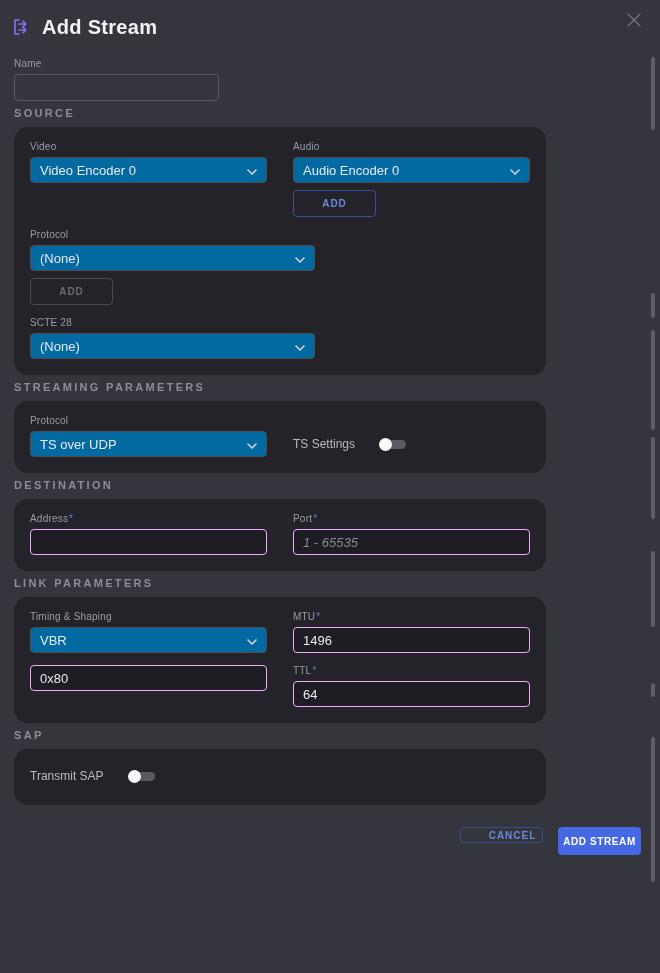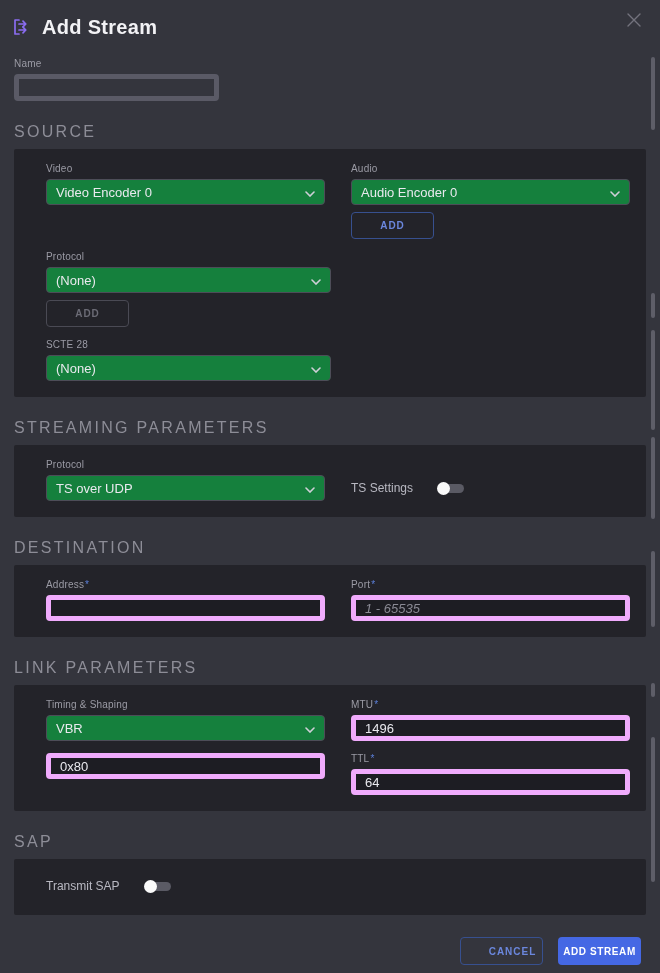--- a/index.html
+++ b/index.html
@@ -16,39 +16,39 @@
   
   .dlg-header { display:flex; align-items:center; height:30px; margin-bottom:2px; }
   .hdr-icon { width:22px; height:22px; margin-left:-4px; margin-right:10px; display:flex; align-items:center; justify-content:center; }
   .dlg-title { font-size:20px; font-weight:600; color:#f2f2f5; letter-spacing:.3px; }
   .close-btn { position:absolute; top:10px; right:16px; width:20px; height:20px; cursor:pointer; display:flex; align-items:center; justify-content:center; }
 
   
   .field-label { font-size:10px; color:#9b9ba5; margin-bottom:5px; letter-spacing:.2px; }
   .req { color:#5b7fd8; margin-left:1px; }
   .text-input {
-    width:100%; height:26px; background:#1d1d23; border:5px solid #f0abfc;
+    width:100%; height:26px; background:#1d1d23; border:1px solid #f0abfc;
     border-radius:4px; color:#e9e9ee; font-size:13px; padding:0 9px;
     font-family:"Liberation Sans", sans-serif; outline:none;
   }
   .text-input::placeholder { font-style:italic; color:#8a8a94; }
   .name-block { margin-top:16px; width:205px; }
   .name-block .text-input { background:transparent; border-color:#5a5a66; height:27px; }
 
   
-  .section-heading { margin-top:22px; margin-bottom:8px; font-size:16px; font-weight:400;
+  .section-heading { margin-top:6px; margin-bottom:8px; font-size:11px; font-weight:700;
     color:#8d8d97; letter-spacing:2.3px; text-transform:uppercase; }
-  .panel { background:#232329; border-radius:2px; padding:14px 16px 16px 32px; width:632px; }
+  .panel { background:#232329; border-radius:14px; padding:14px 16px 16px 16px; width:532px; }
   .row { display:flex; gap:26px; margin-bottom:12px; }
   .row:last-child { margin-bottom:0; }
   .col { width:285px; }
 
   
   .select {
-    width:100%; height:26px; background:#15803d; border:1px solid #4d4d58; border-radius:4px;
+    width:100%; height:26px; background:#0369a1; border:1px solid #4d4d58; border-radius:4px;
     display:flex; align-items:center; justify-content:space-between; padding:0 9px; cursor:pointer;
   }
   .select-value { font-size:13px; color:#e9e9ee; }
 
   
   .btn-add {
     margin-top:7px; width:83px; height:27px; background:transparent;
     border:1px solid #37508f; border-radius:4px; color:#6b87dd;
     font-size:10px; font-weight:bold; letter-spacing:1px; cursor:pointer;
     font-family:"Liberation Sans", sans-serif;
@@ -61,21 +61,21 @@
   .toggle-label { font-size:12px; color:#b9b9c2; }
   .toggle { position:relative; width:27px; height:13px; cursor:pointer; }
   .toggle-track { position:absolute; left:7px; top:2px; width:20px; height:9px; background:#5a5a64; border-radius:5px; }
   .toggle-knob { position:absolute; left:0; top:0; width:13px; height:13px; background:#fafafa; border-radius:50%; }
 
   .align-bottom { display:flex; align-items:flex-end; }
 
   
   .footer { display:flex; justify-content:flex-end; gap:15px; margin-top:22px; padding-right:-4px; }
   .btn-cancel {
-    width:83px; height:28px; background:transparent; border:1px solid #37508f; border-radius:4px;
+    width:83px; height:16px; background:transparent; border:1px solid #37508f; border-radius:4px;
     color:#6b87dd; font-size:10px; font-weight:bold; letter-spacing:1px; cursor:pointer;
     font-family:"Liberation Sans", sans-serif;
     padding-left:22px;
   }
   .btn-primary {
     width:83px; height:28px; background:#4568e4; border:none; border-radius:4px;
     color:#ffffff; font-size:10px; font-weight:bold; letter-spacing:.6px; cursor:pointer;
     font-family:"Liberation Sans", sans-serif;
   }
 

